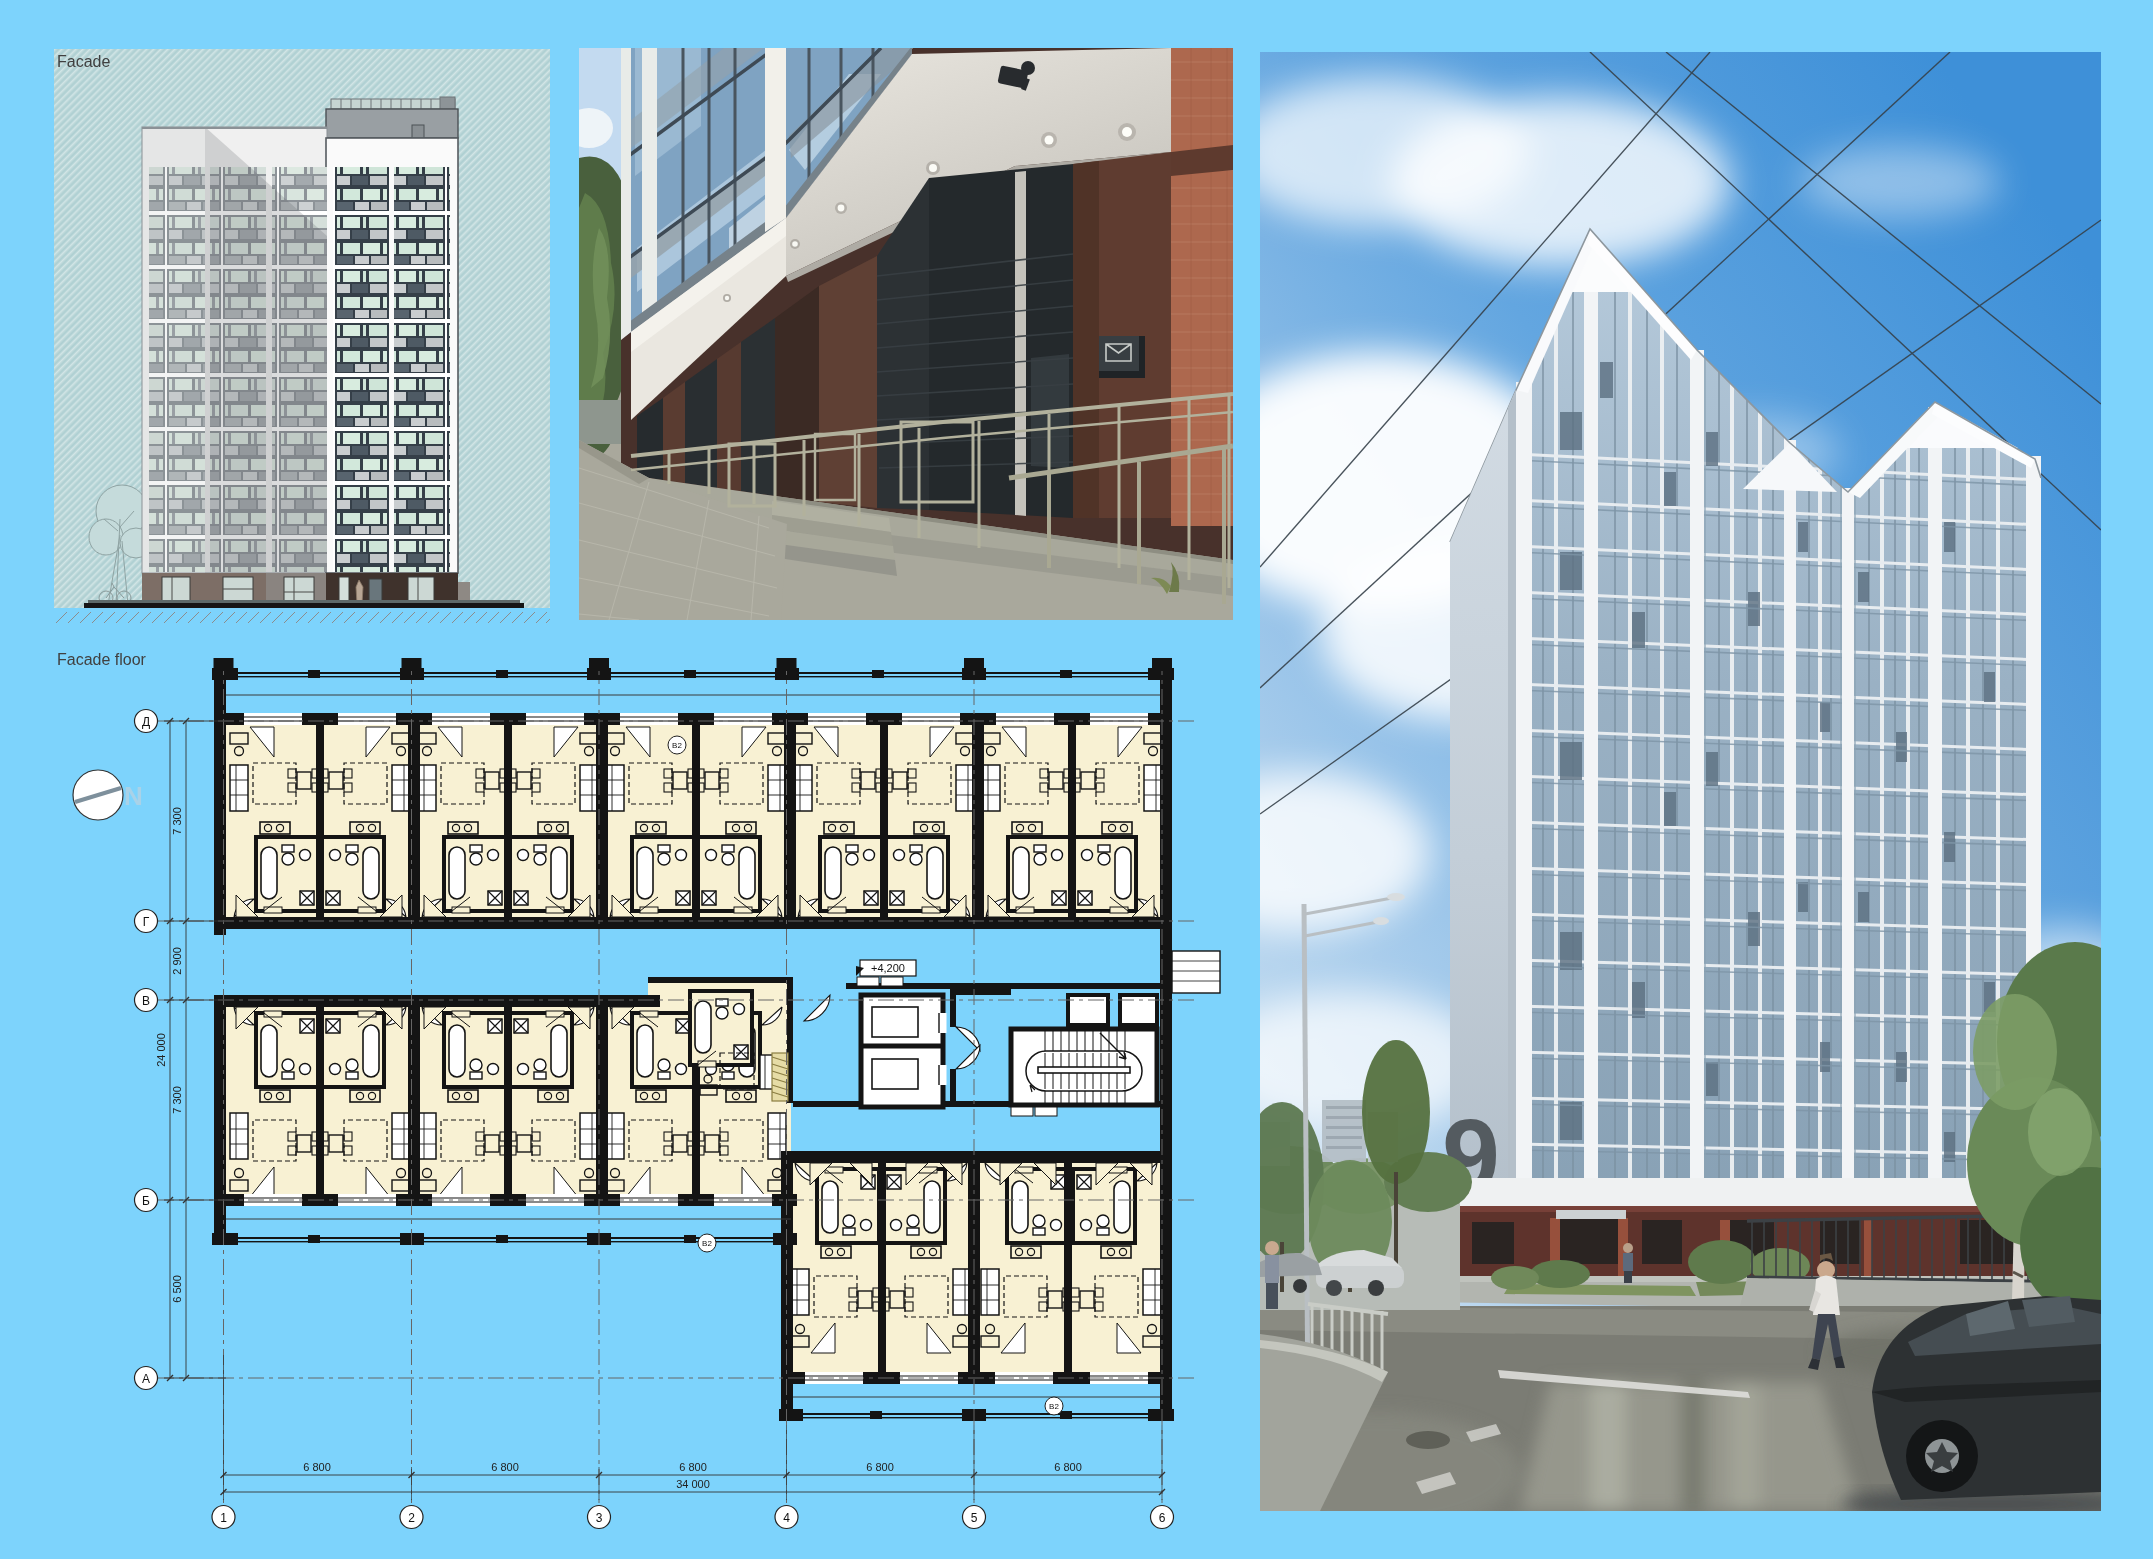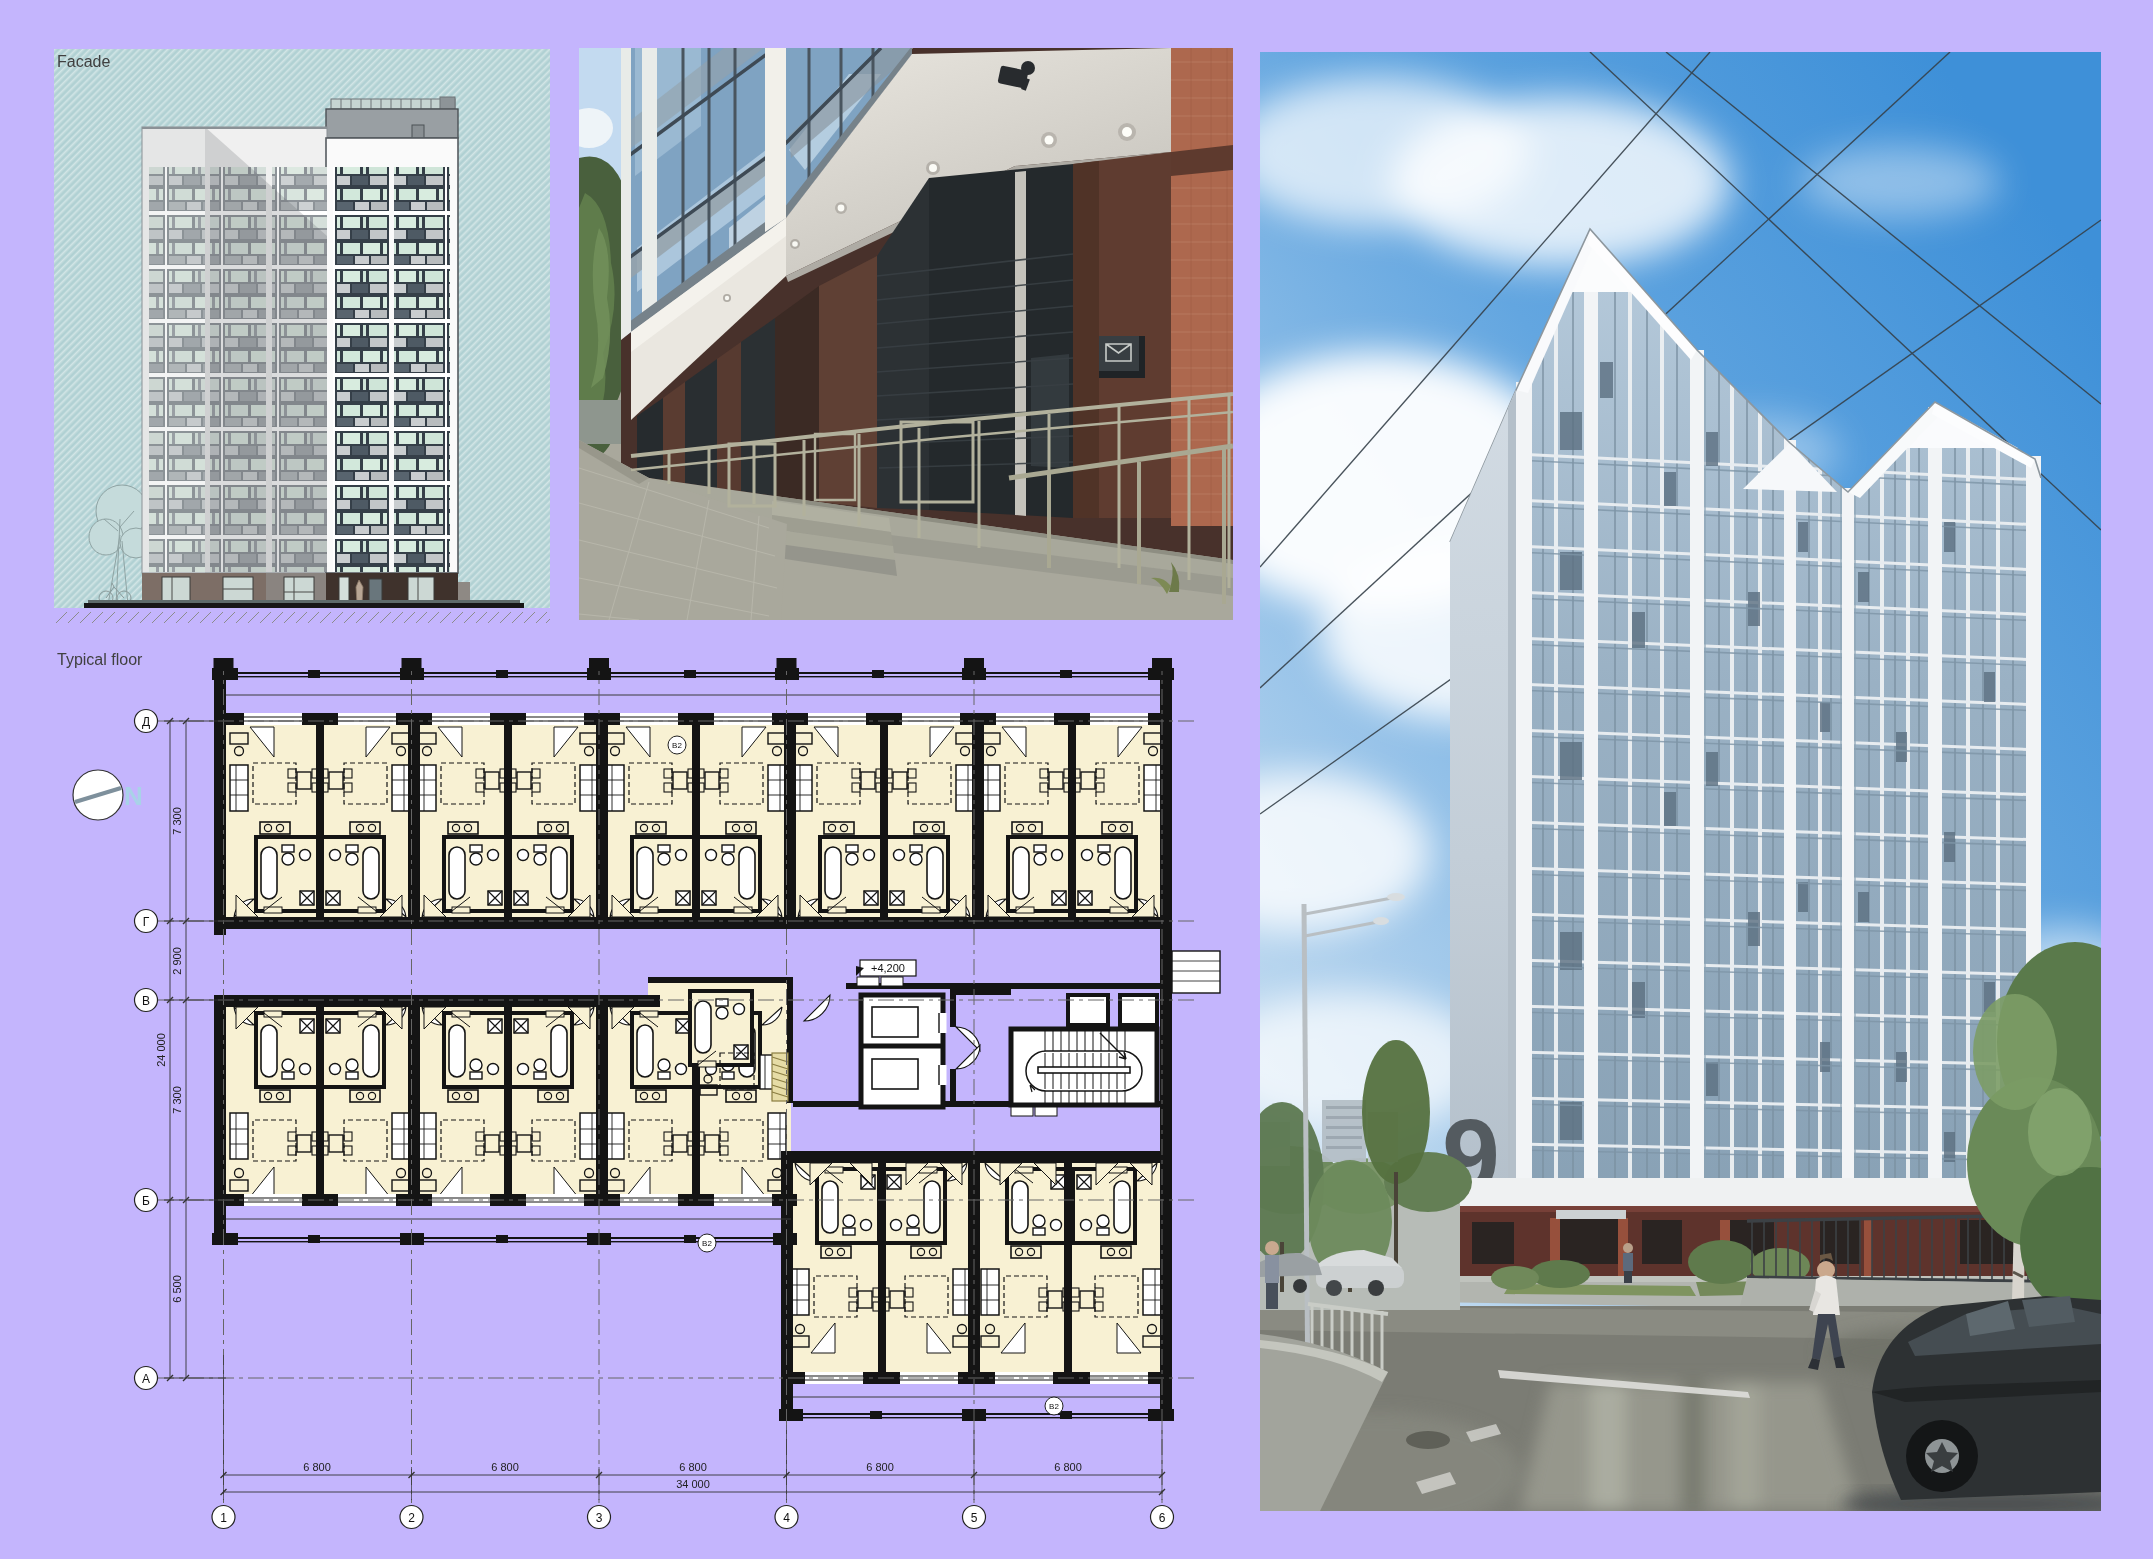--- a/index.html
+++ b/index.html
@@ -1,16 +1,16 @@
 <!DOCTYPE html>
 <html><head>
 <meta charset="utf-8">
 <style>
   html,body{margin:0;padding:0;background:#ffffff;font-family:"Liberation Sans", sans-serif;}
-  #page{position:relative;width:2153px;height:1559px;background:#c4b5fd;overflow:hidden;}
+  #page{position:relative;width:2153px;height:1559px;background:#7dd3fc;overflow:hidden;}
   .abs{position:absolute;}
 </style>
 </head>
 <body>
 <div id="page">
 
 <div class="abs" style="left:57px;top:53px;font-size:16px;color:#404040;z-index:5;">Facade</div>
 
 <svg class="abs" style="left:54px;top:49px;" width="496" height="580" viewBox="0 0 496 580">
   <defs>
@@ -663,21 +663,21 @@
       <path d="M706 1262 l42 -13 l7 28 l-45 7 Z" fill="#5d686e"></path>
       <path d="M762 1248 l48 -4 l5 26 l-46 5 Z" fill="#525c62"></path>
       <path d="M612 1340 q40 -6 120 -8 l109 -4 l0 12 l-196 10 Z" fill="#212425"></path>
       <circle cx="682" cy="1404" r="36" fill="#141617"></circle>
       <circle cx="682" cy="1404" r="17" fill="#8e9496"></circle>
       <path d="M682 1390 l5 10 l11 1 l-8 8 l3 11 l-11 -6 l-11 6 l3 -11 l-8 -8 l11 -1 Z" fill="#3a3e40"></path>
     </g>
   </g>
 </svg>
 
-<div class="abs" style="left:57px;top:651px;font-size:16px;color:#404040;z-index:5;">Typical floor</div>
+<div class="abs" style="left:57px;top:651px;font-size:16px;color:#404040;z-index:5;">Facade floor</div>
 
 <svg class="abs" style="left:60px;top:655px;" width="1190" height="904" viewBox="0 0 1190 904">
   <defs>
     <g id="podL">
 
       <rect x="30" y="112" width="62" height="74" fill="#f8f1d3" stroke="#141414" stroke-width="4"></rect>
 
       <rect x="35" y="122" width="16" height="52" rx="8" fill="#fff" stroke="#141414" stroke-width="1.6"></rect>
 
       <rect x="56" y="120" width="12" height="7" fill="#fff" stroke="#141414" stroke-width="1.4"></rect>

